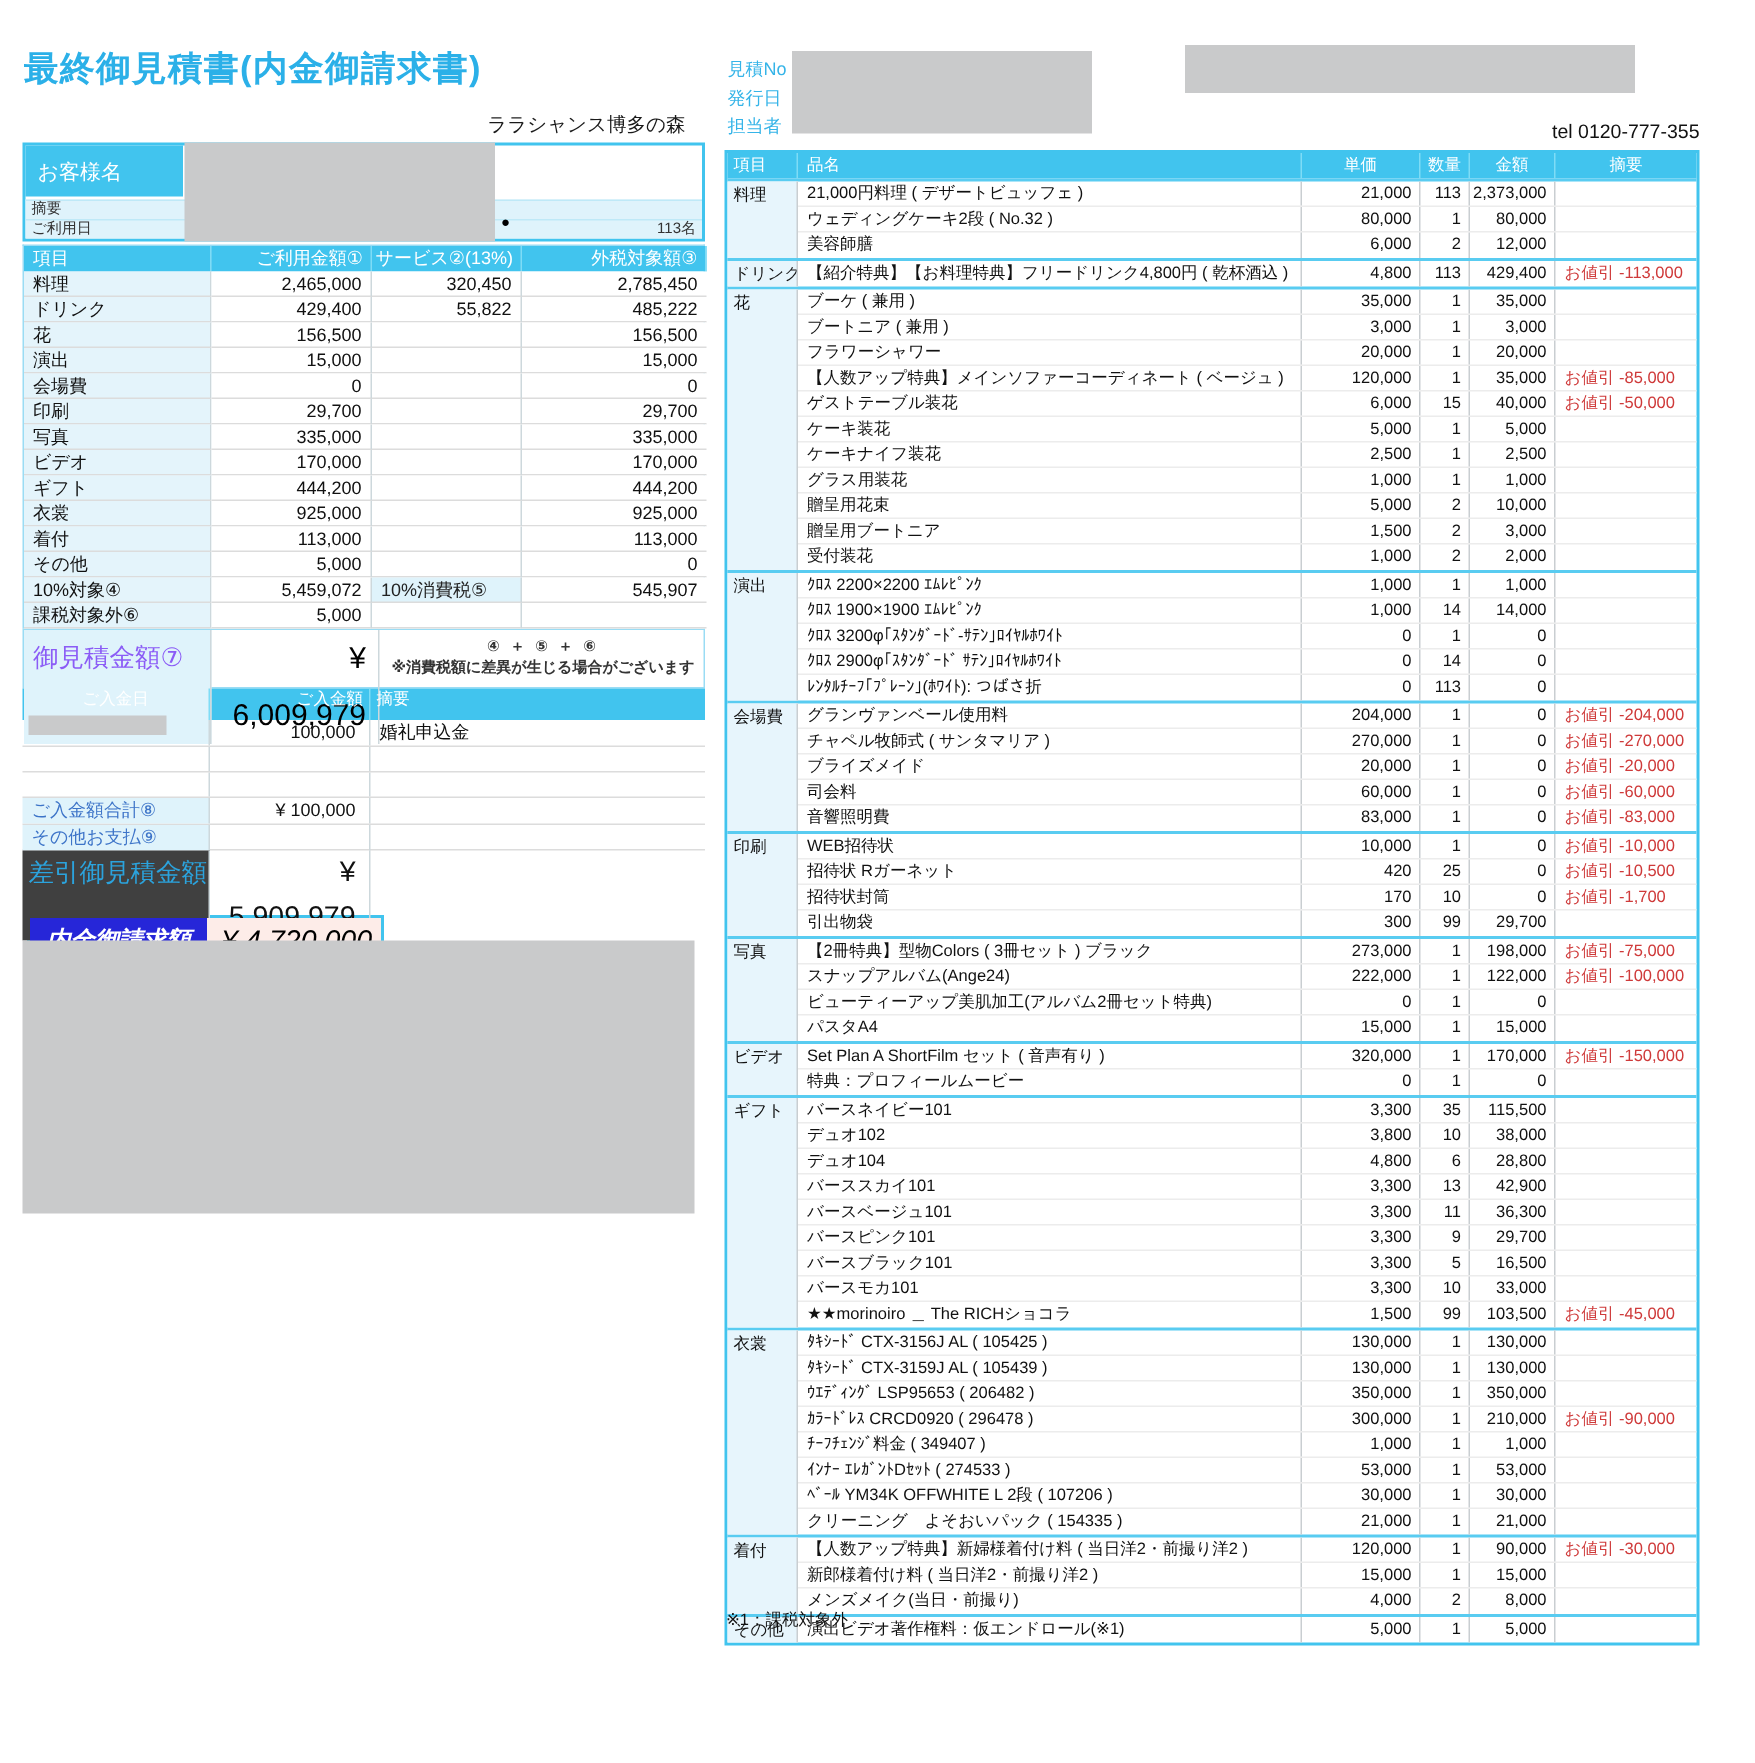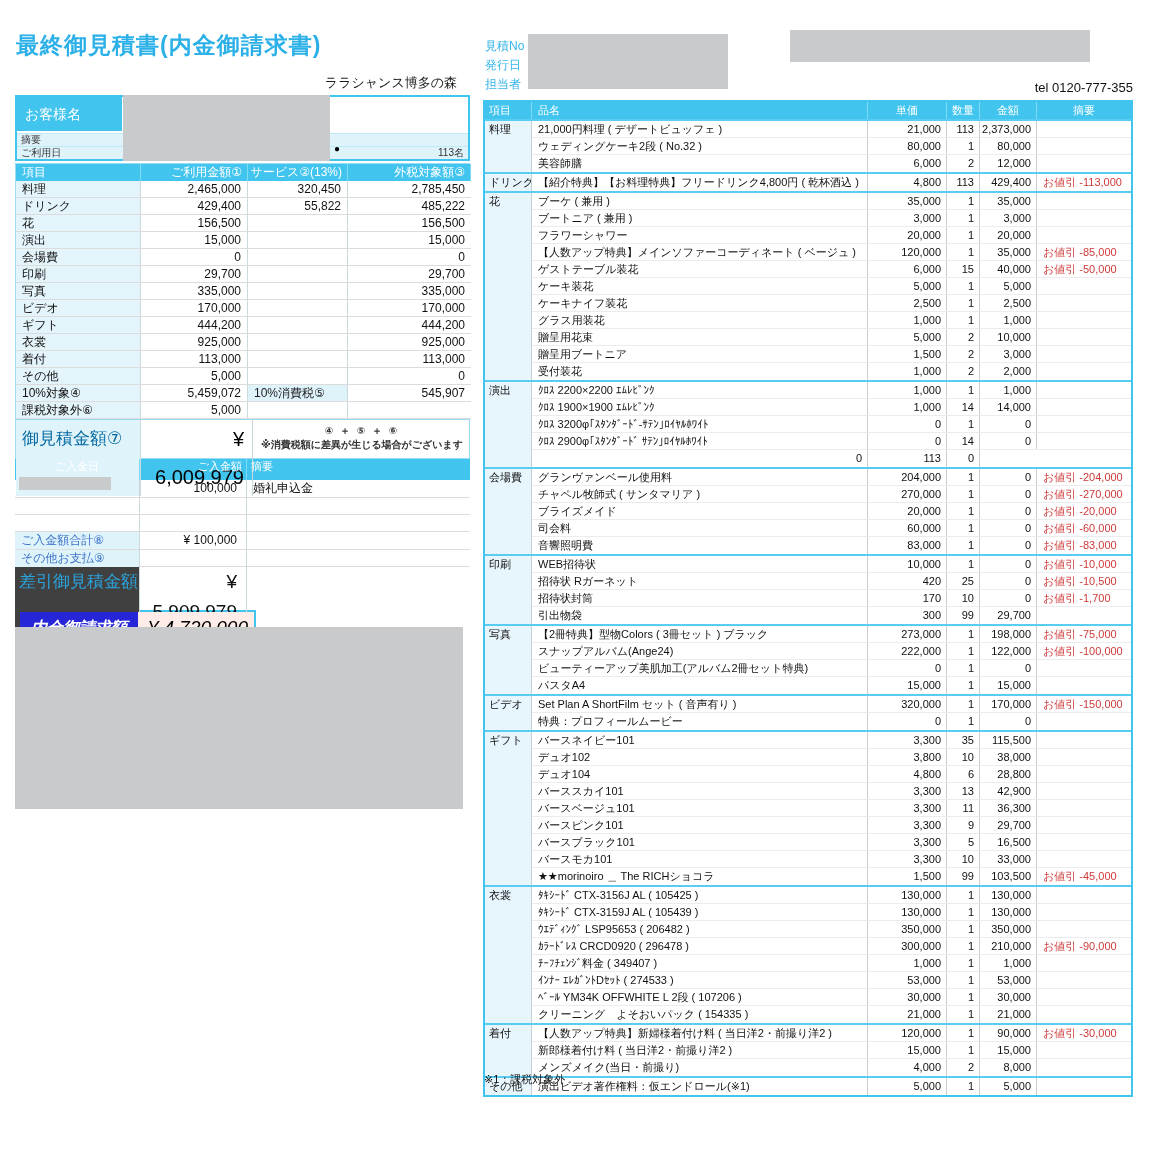--- a/index.html
+++ b/index.html
@@ -29,21 +29,21 @@
   .scell:last-child { border-right:none; }
   .shead .scell { background:#41c4ee; color:#fff; border-right:1px solid #7edcf6; border-bottom:none; }
   .shead .scell.h-first { padding-left:6px; }
   .shead .scell.num { text-align:right; padding-right:5px; }
   .lblcell { background:#e4f4fb; padding-left:6px; color:#111; }
   .palecell { background:#dff3fb; padding-left:6px; color:#222; }
   .numcell { text-align:right; padding-right:6px; background:#fff; }
   #summary-table { border:1px solid #9adcf4; border-bottom:none; }
 
   .total-row { display:grid; grid-template-columns:125px 112px 218px; height:40px; border:1px solid #9adcf4; }
-  .total-label { background:#dff3fb; color:#0369a1; font-size:17px; line-height:38px; padding-left:6px; border-right:1px solid #cdd8dc; }
+  .total-label { background:#dff3fb; color:#8b5cf6; font-size:17px; line-height:38px; padding-left:6px; border-right:1px solid #cdd8dc; }
   .total-amount { font-size:20px; line-height:38px; text-align:right; padding-right:8px; color:#000; border-right:1px solid #cdd8dc; }
   .total-note { text-align:center; font-size:10px; font-weight:bold; color:#333; padding-top:4px; }
   .total-note .formula { letter-spacing:2px; }
 
   .pay-header { height:21px; background:#41c4ee; color:#fff; font-size:11px; line-height:15px; }
   .pay-header .c1 { text-align:center; border-right:1px solid #7edcf6; }
   .pay-header .c2 { text-align:right; padding-right:4px; border-right:1px solid #7edcf6; }
   .pay-header .c3 { padding-left:4px; }
   .pay-row { height:18px; line-height:17px; border-bottom:1px solid #dcdcdc; }
   .pay-row > div { border-right:1px solid #cdd8dc; }
@@ -417,20 +417,21 @@
             <div class="d-note"></div>
           </div>
           <div class="drow">
             <div class="d-name">ｸﾛｽ 2900φ｢ｽﾀﾝﾀﾞｰﾄﾞ ｻﾃﾝ｣ﾛｲﾔﾙﾎﾜｲﾄ</div>
             <div class="d-unit">0</div>
             <div class="d-qty">14</div>
             <div class="d-amt">0</div>
             <div class="d-note"></div>
           </div>
           <div class="drow">
+            <div class="d-name">ﾚﾝﾀﾙﾁｰﾌ｢ﾌﾟﾚｰﾝ｣(ﾎﾜｲﾄ): つばさ折</div>
             <div class="d-unit">0</div>
             <div class="d-qty">113</div>
             <div class="d-amt">0</div>
             <div class="d-note"></div>
           </div>
         </div>
       </div>
       <div class="dsection">
         <div class="dcat">会場費</div>
         <div class="drows">

